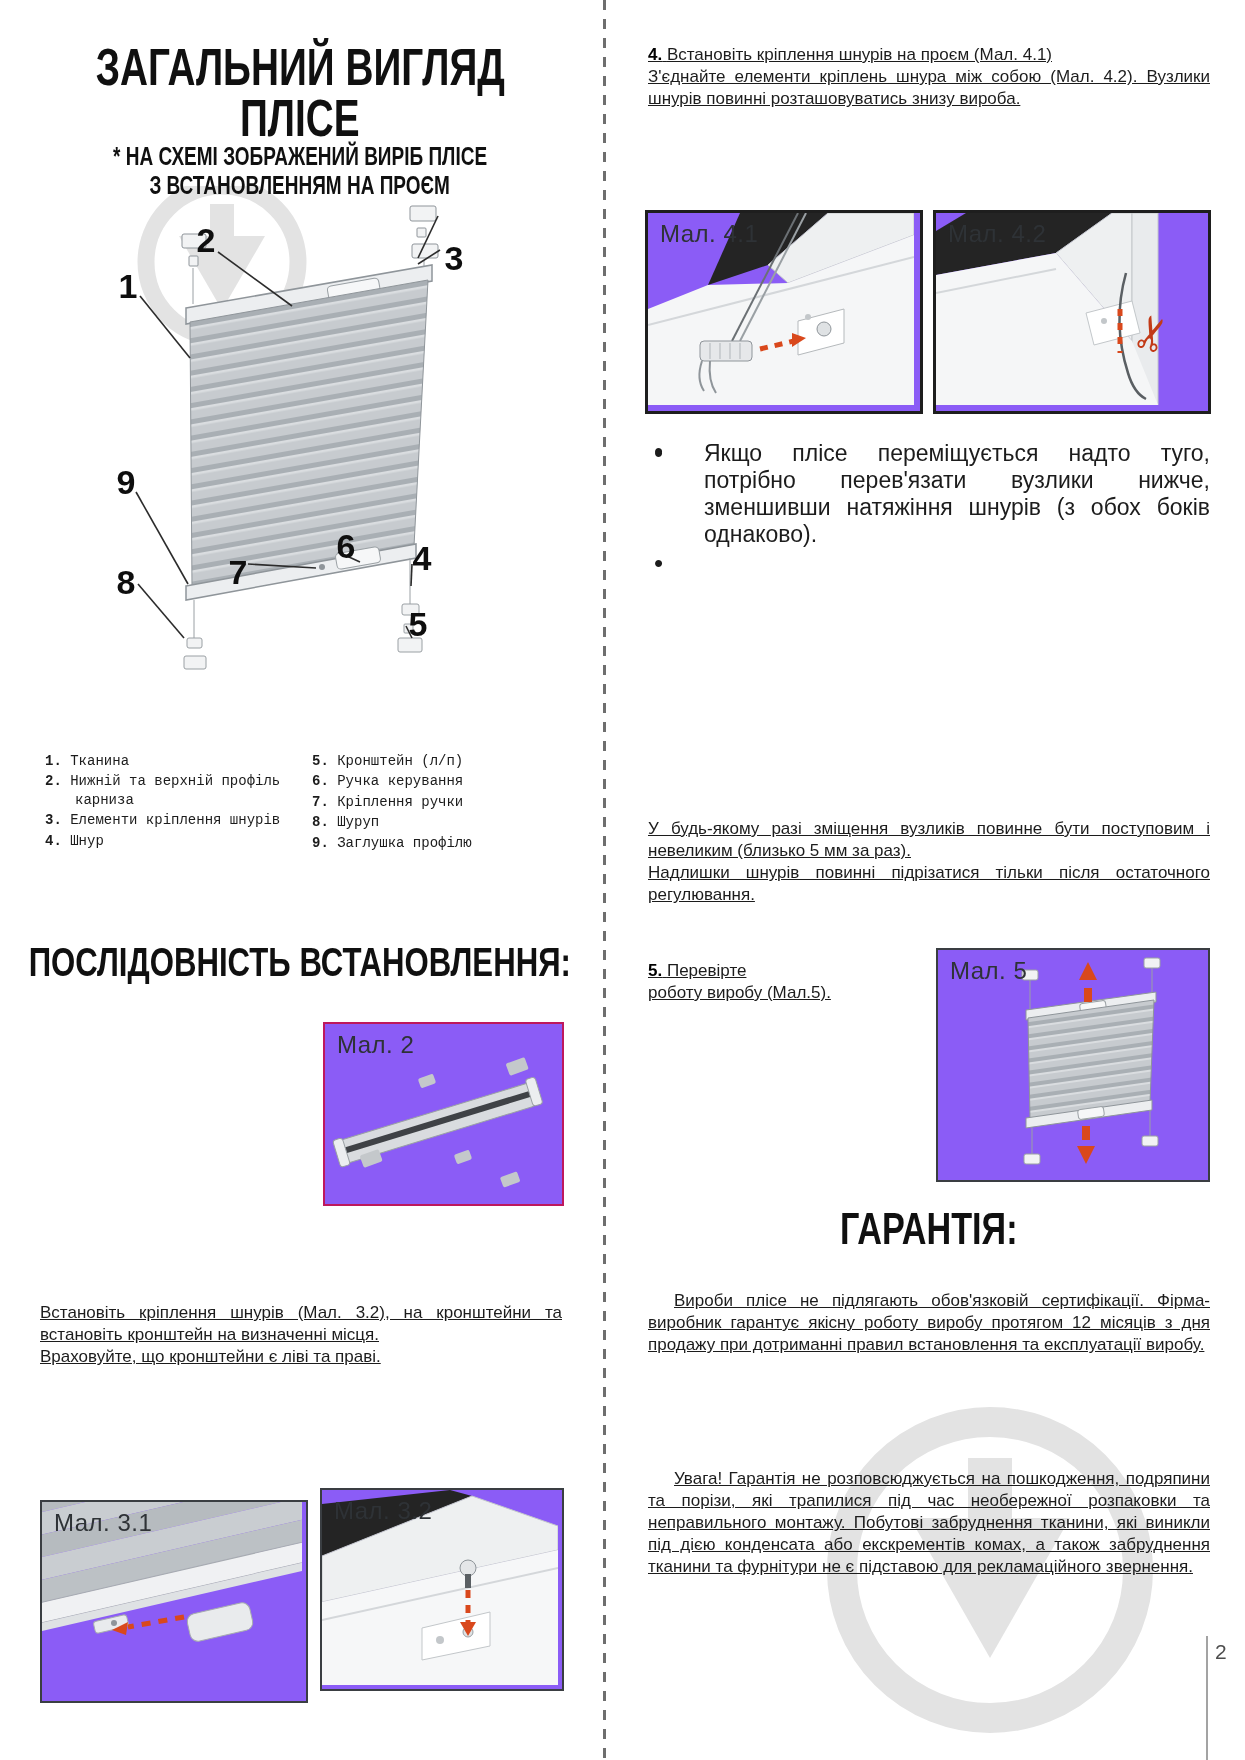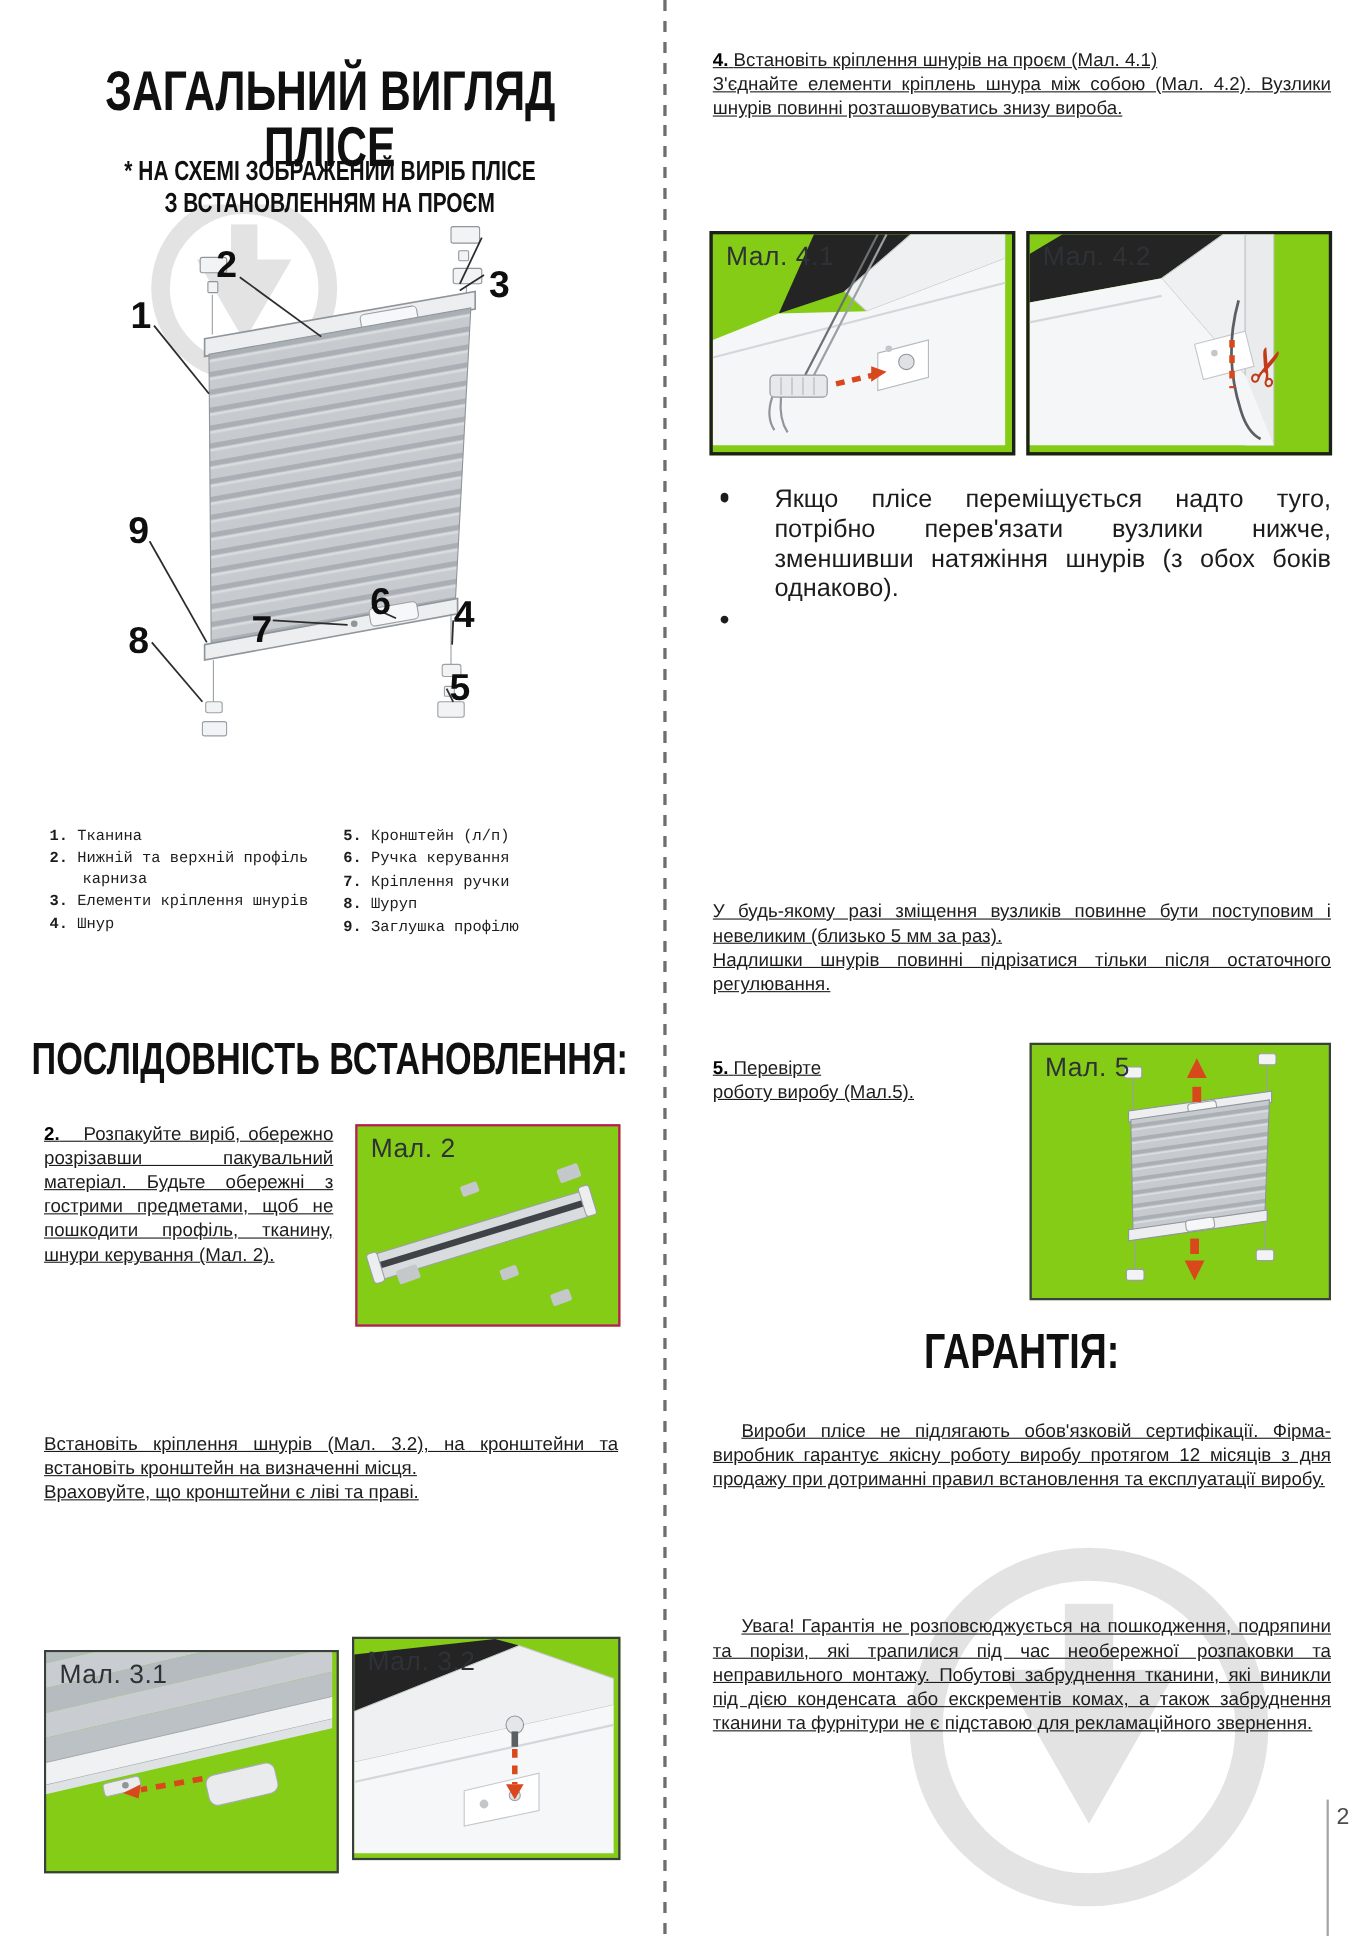--- a/index.html
+++ b/index.html
@@ -12,21 +12,21 @@
   .title-line{font-size:51px;line-height:1.0;}
   .subtitle-line{font-size:25px;line-height:1.16;}
   .seq-line{font-size:41px;line-height:1.0;}
   .war-line{font-size:45px;line-height:1.0;}
   
   .body-txt{font-size:17px;line-height:1.3;text-align:justify;text-decoration:underline;}
   .body-txt b{color:#000;}
   .legend-item{font-size:14px;line-height:1.32;padding-left:30px;text-indent:-30px;margin-bottom:2px;font-family:Liberation Mono, monospace;}
   .bullet{position:relative;padding-left:56px;font-size:23px;line-height:1.17;text-align:justify;margin-bottom:2px;}
   .bullet .dot{position:absolute;left:6px;top:-2px;font-size:26px;}
-  .figbox{position:absolute;background:#84cc16;border:2px solid #3a3e42;}
+  .figbox{position:absolute;background:#8b5cf6;border:2px solid #3a3e42;}
   .figbox.heavy{border:3px solid #1e1e1e;}
   .figbox.light{border:2px solid #be185d;}
   .figlabel{position:absolute;top:7px;left:12px;font-size:24px;color:#2e3236;letter-spacing:.5px;}
   .divider{position:absolute;left:603px;top:0;width:3px;height:1760px;
            background:repeating-linear-gradient(to bottom,#6e6e6e 0 10px,transparent 10px 19px);}
   .pgline{position:absolute;left:1206px;top:1636px;width:2px;height:124px;background:#a3a3a3;}
   .pgnum{position:absolute;left:1215px;top:1640px;font-size:21px;color:#4d4d4d;}
   .indent{text-indent:26px;}
   .z1{z-index:1;}
   svg text.callout{font-family:"Liberation Sans",sans-serif;font-weight:bold;font-size:34px;fill:#0e0e0e;}
@@ -35,21 +35,21 @@
 <body>
 
 <div class="page">
 
   <svg class="abs" style="left:810px;top:1390px;" width="360" height="360" viewBox="0 0 360 360">
     <circle cx="180" cy="180" r="148" fill="none" stroke="#e3e3e3" stroke-width="30"></circle>
     <rect x="158" y="68" width="44" height="62" fill="#e3e3e3"></rect>
     <polygon points="100,128 260,128 180,268" fill="#e3e3e3"></polygon>
   </svg>
 
-  <div class="abs center z1" style="left:40px;top:57px;width:520px;">
+  <div class="abs center z1" style="left:40px;top:42px;width:520px;">
     <div class="cond title-line">ЗАГАЛЬНИЙ ВИГЛЯД</div>
     <div class="cond title-line">ПЛІСЕ</div>
   </div>
 
   <div class="abs center z1" style="left:40px;top:142px;width:520px;">
     <div class="cond subtitle-line">* НА СХЕМІ ЗОБРАЖЕНИЙ ВИРІБ ПЛІСЕ</div>
     <div class="cond subtitle-line">З ВСТАНОВЛЕННЯМ НА ПРОЄМ</div>
   </div>
 
   <svg class="abs" style="left:40px;top:186px;" width="520" height="560" viewBox="0 0 520 560">
@@ -136,24 +136,20 @@
     <div class="legend-item"><b>6.</b> <span>Ручка керування</span></div>
     <div class="legend-item"><b>7.</b> <span>Кріплення ручки</span></div>
     <div class="legend-item"><b>8.</b> <span>Шуруп</span></div>
     <div class="legend-item"><b>9.</b> <span>Заглушка профілю</span></div>
   </div>
 
   <div class="abs center" style="left:20px;top:942px;width:560px;">
     <div class="cond seq-line">ПОСЛІДОВНІСТЬ ВСТАНОВЛЕННЯ:</div>
   </div>
 
-  <div class="abs body-txt" style="left:40px;top:1020px;width:263px;">
-    <b>2.</b>&nbsp;&nbsp;
-    <span>Розпакуйте виріб, обережно розрізавши пакувальний матеріал. Будьте обережні з гострими предметами, щоб не пошкодити профіль, тканину, шнури керування (Мал. 2).</span>
-  </div>
 
   <div class="figbox light" style="left:323px;top:1022px;width:237px;height:180px;">
     <span class="figlabel">Мал. 2</span>
     <svg width="233" height="176" viewBox="0 0 233 176">
       <g transform="rotate(-17 116 95)">
         <rect x="12" y="86" width="200" height="24" rx="5" fill="#d9dcdf" stroke="#9aa0a4"></rect>
         <rect x="12" y="94" width="200" height="6" fill="#3f4246"></rect>
         <rect x="6" y="84" width="10" height="28" rx="3" fill="#eceef0" stroke="#9aa0a4"></rect>
         <rect x="208" y="82" width="10" height="28" rx="3" fill="#eceef0" stroke="#9aa0a4"></rect>
       </g>

